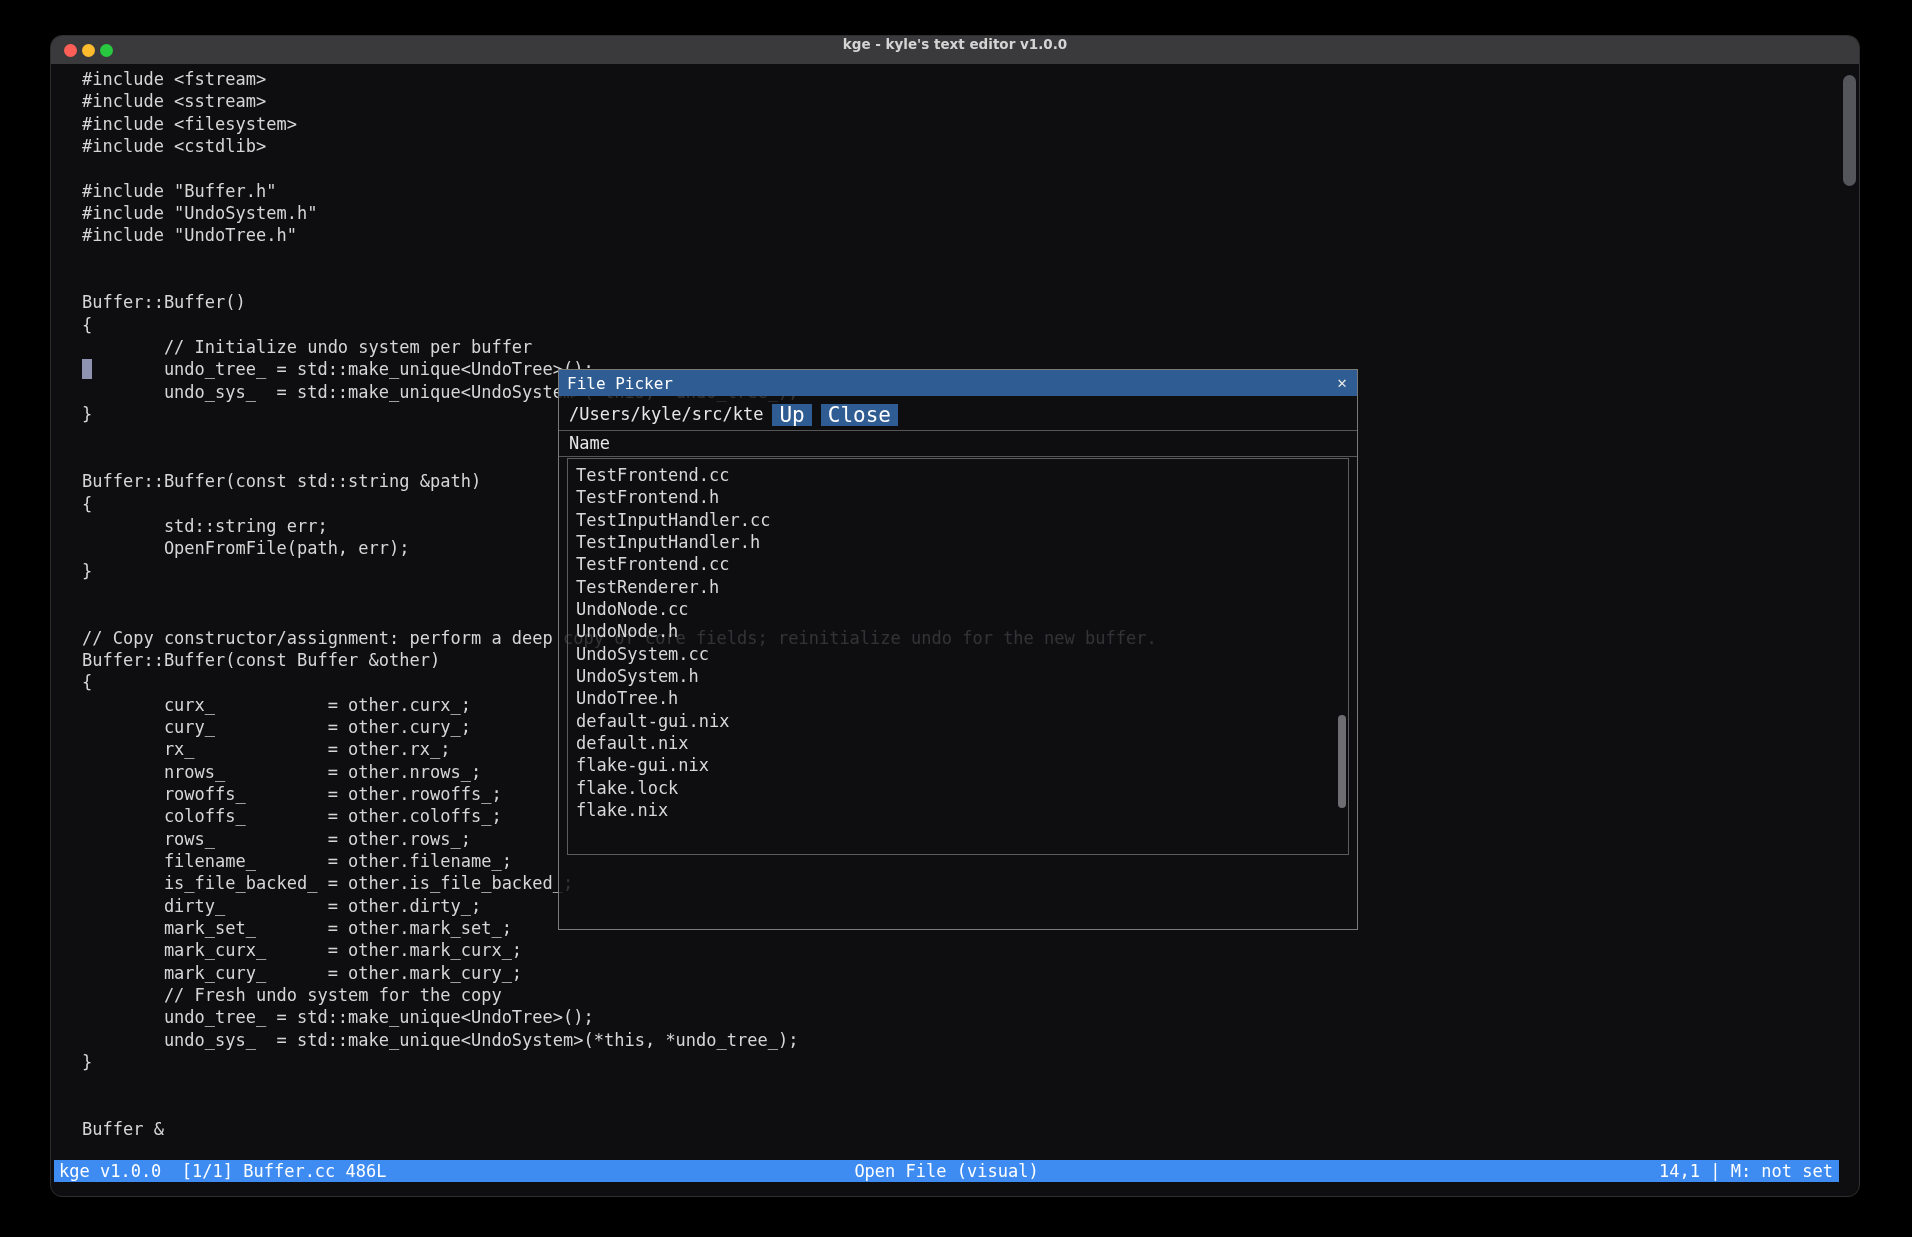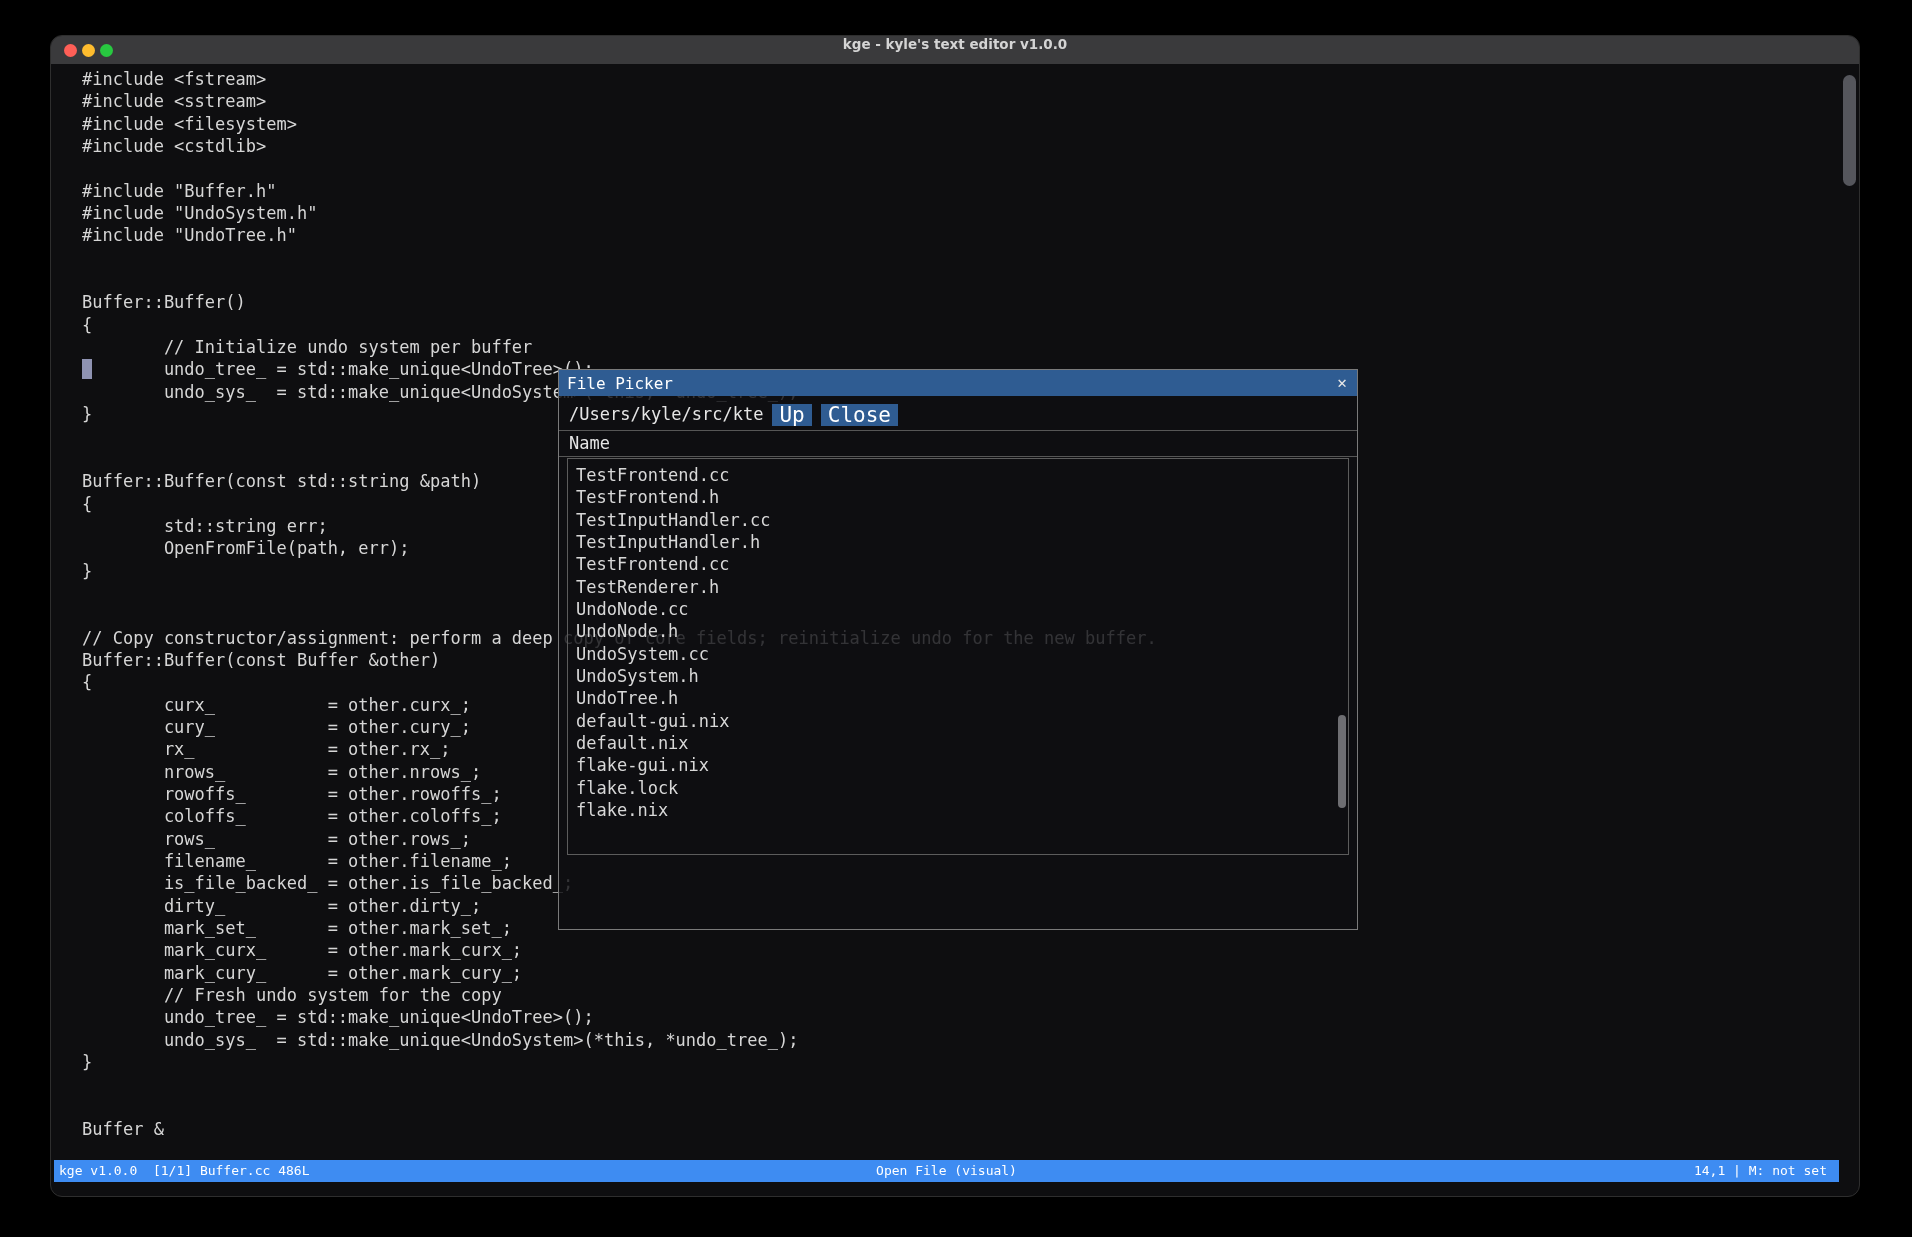--- a/index.html
+++ b/index.html
@@ -48,22 +48,22 @@
   .sep1{top:60px;} .sep2{top:86px;}
   .dlg-colheader{position:absolute;left:10px;top:62px;color:#e6e6e6;font-size:17px;line-height:22px;}
   .filelist{position:absolute;left:8px;top:88px;width:782px;height:397px;
     border:1px solid #5c5c5c;overflow:hidden;padding:5px 0 0 8px;font-size:17px;}
   .file-item{line-height:22.35px;color:#d8d8d8;white-space:pre;}
   .fl-thumb{position:absolute;right:2px;top:256px;width:8px;height:93px;
     background:#6e6e72;border-radius:4px;}
 
   
   .statusbar{position:absolute;left:3px;top:1124px;width:1785px;height:22px;
-    background:var(--statusbar-bg,#3e8cf2);color:#fff;font-size:13px;line-height:22px;
-    display:flex;justify-content:space-between;padding:0 12px 0 5px;white-space:pre;}
+    background:var(--statusbar-bg,#3e8cf2);color:#fff;font-size:17px;line-height:22px;
+    display:flex;justify-content:space-between;padding:0 6px 0 5px;white-space:pre;}
   .status-center{position:absolute;left:50%;transform:translateX(-50%);top:0;line-height:22px;}
 </style>
 </head>
 <body>
 
 <div class="window">
 
   <div class="titlebar">
     <div class="lights">
       <span class="light red"></span>

